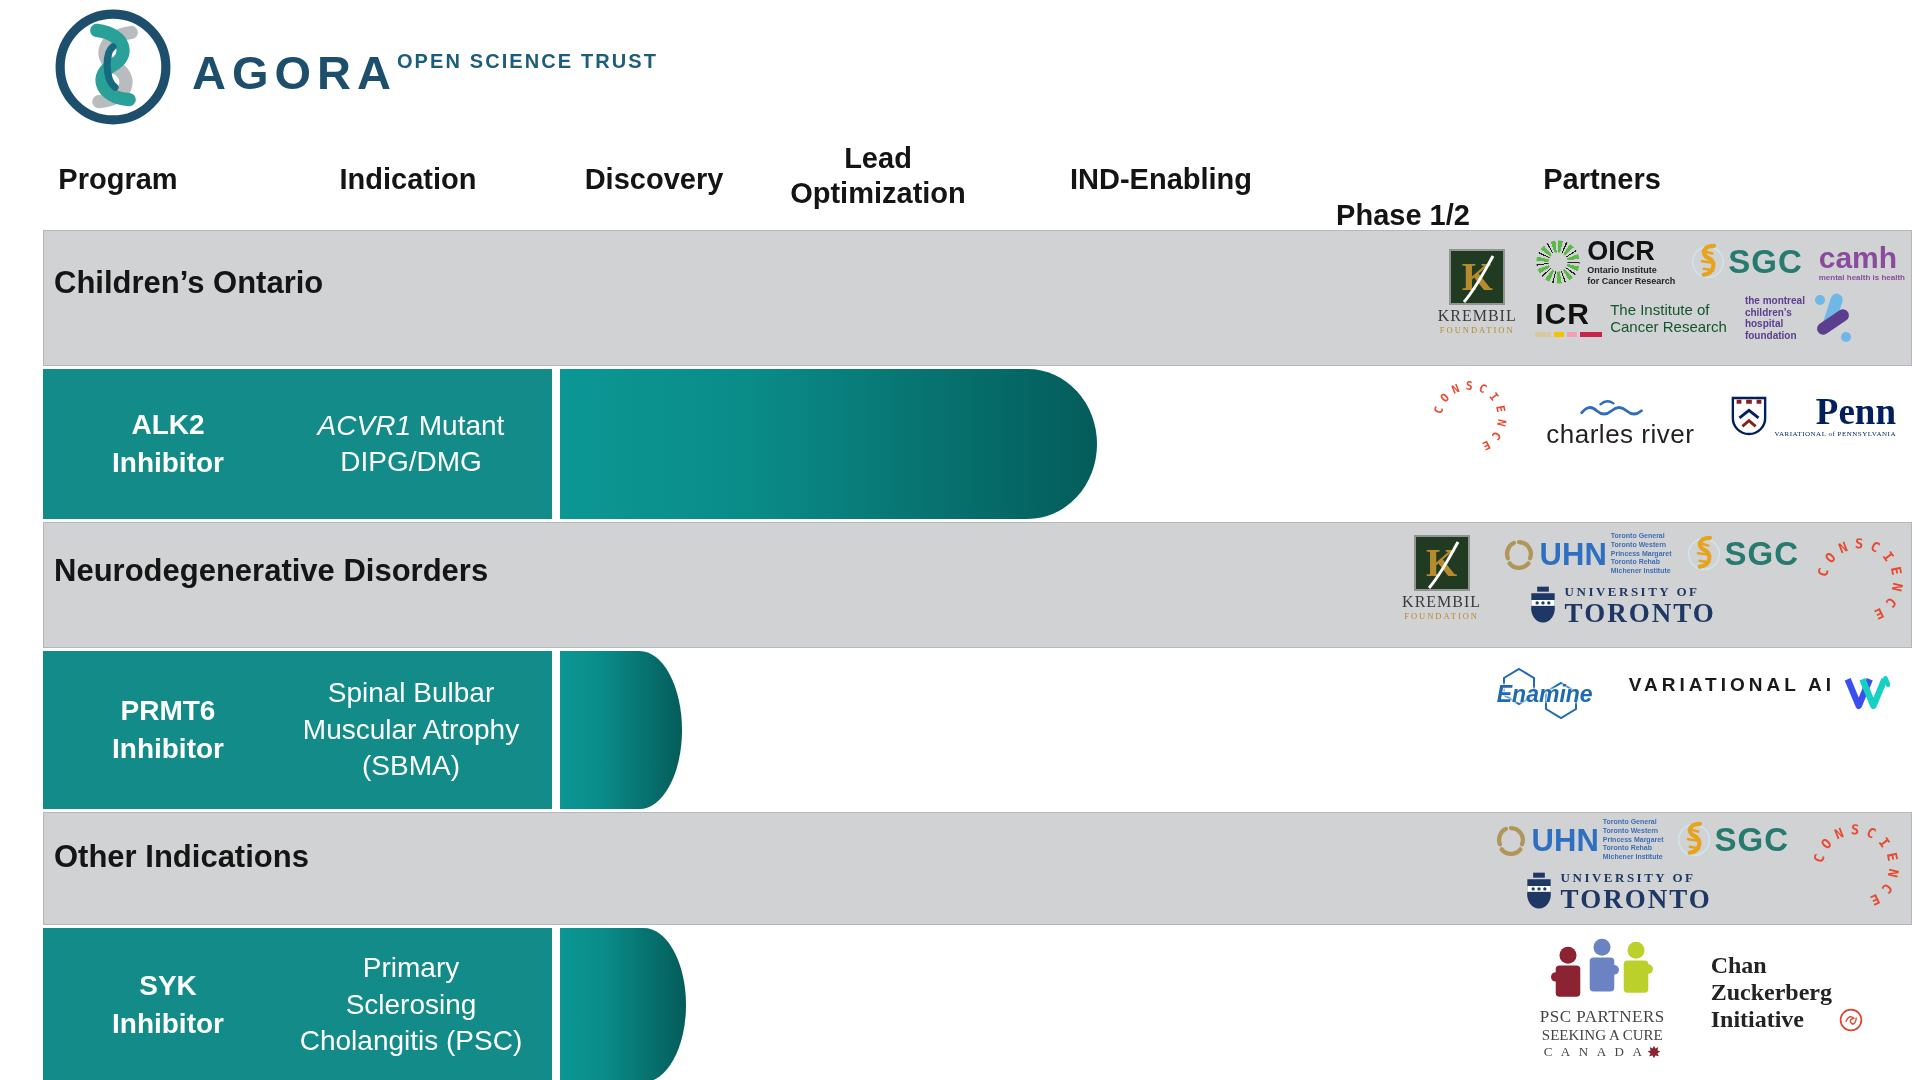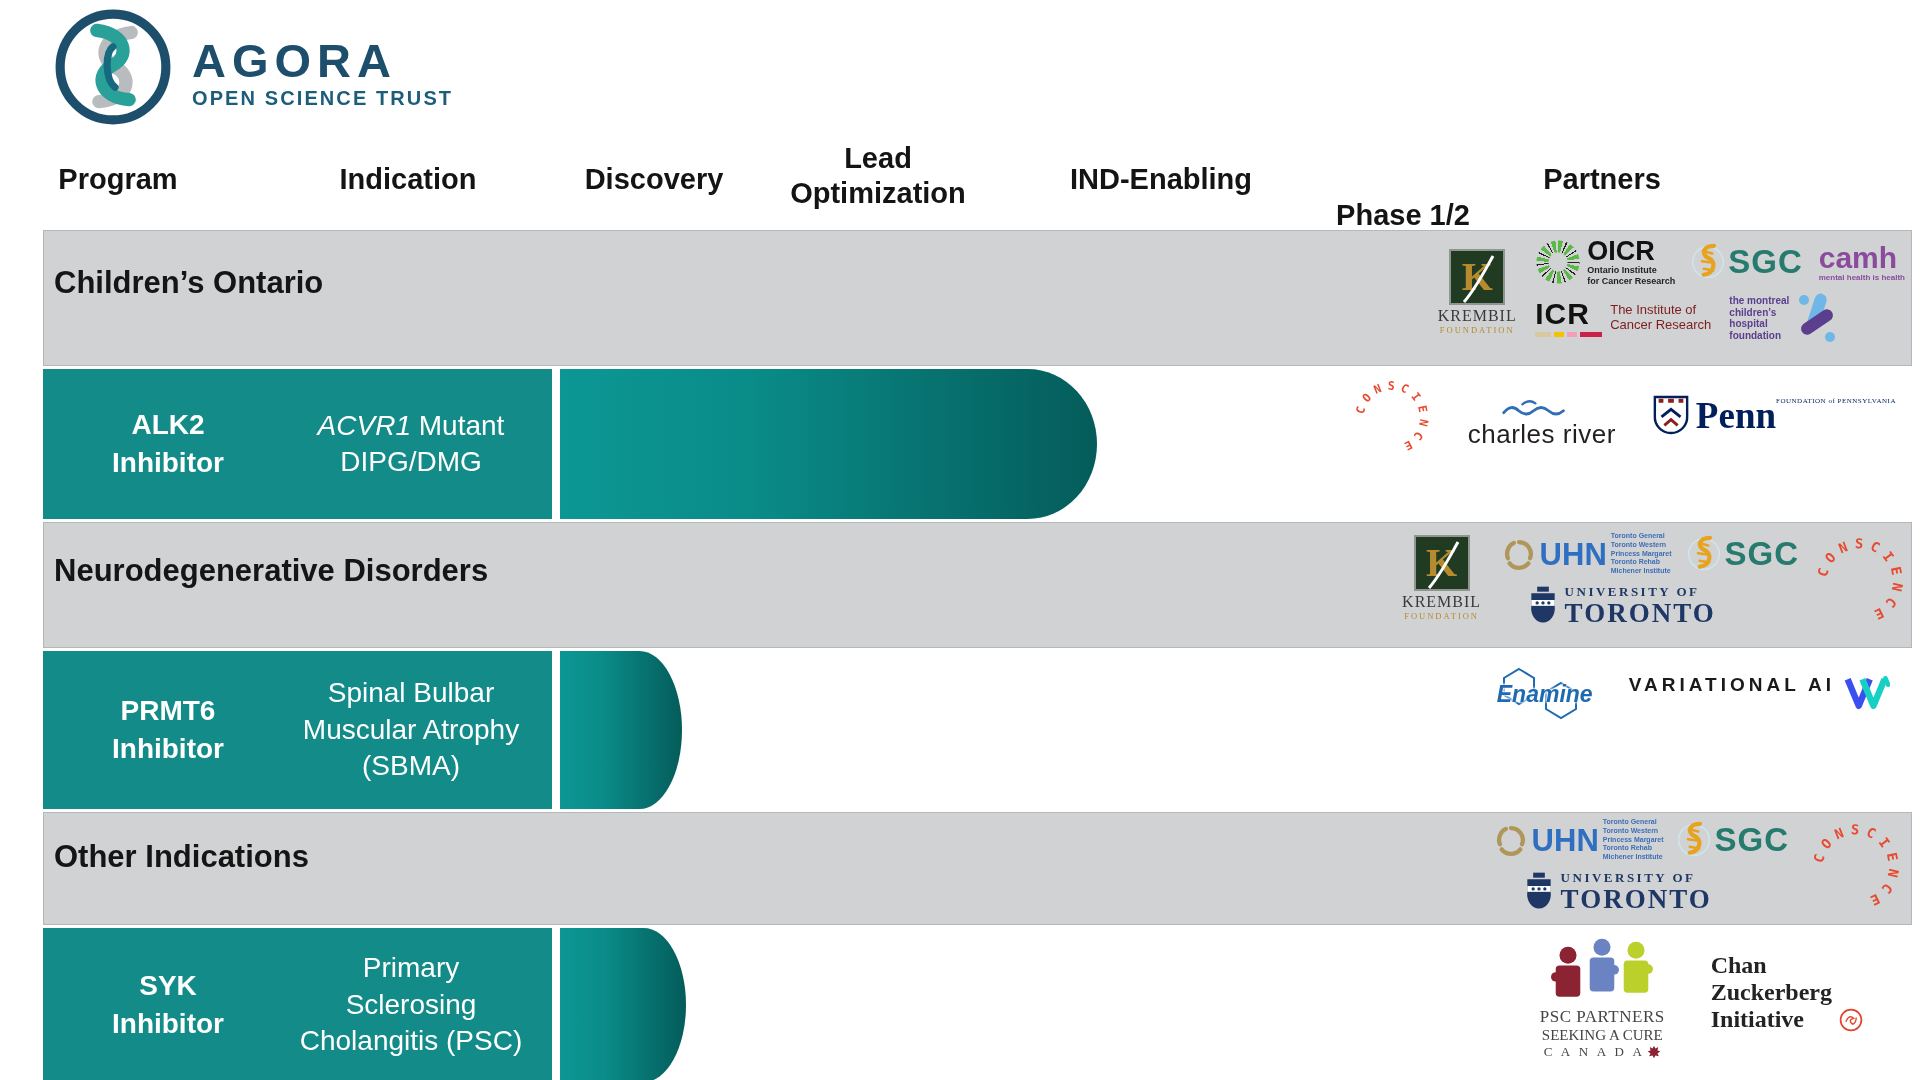--- a/index.html
+++ b/index.html
@@ -3,21 +3,21 @@
 <meta charset="utf-8">
 <style>
   * { margin:0; padding:0; box-sizing:border-box; }
   html,body { width:1920px; height:1080px; background:#fff; overflow:hidden;
               font-family:"Liberation Sans", sans-serif; }
   .pre { white-space:pre-line; }
 
   
   #brand { position:absolute; left:52px; top:6px; display:flex; align-items:center; gap:18px; }
   #brand-mark { width:122px; height:122px; }
-  #brand-text { display:flex; flex-direction:column; margin-top:12px; }
+  #brand-text { display:flex; flex-direction:row; margin-top:12px; }
   #brand-name { font-size:47px; font-weight:600; letter-spacing:6px; color:#1d4e6b; line-height:1.05; }
   #brand-tagline { font-size:20px; font-weight:700; letter-spacing:2.1px; color:#1b5d7a; margin-top:2px; }
 
   
   .col-head { position:absolute; top:163px; width:220px; text-align:center;
               font-size:29px; font-weight:700; color:#141414; }
   #h-program      { left:8px;    }
   #h-indication   { left:298px;  }
   #h-discovery    { left:544px;  }
   #h-leadopt      { left:758px; width:240px; top:141px; line-height:1.2; }
@@ -91,35 +91,35 @@
 
   .lg-camh { display:flex; flex-direction:column; align-items:flex-start; }
   .camh-abbr { font-size:30px; font-weight:700; color:#8a4b9d; line-height:1; }
   .camh-sub { font-size:8px; font-weight:700; color:#8a4b9d; }
 
   .lg-icr { display:flex; align-items:center; gap:8px; }
   .icr-left { display:flex; flex-direction:column; align-items:flex-start; }
   .icr-abbr { font-size:30px; font-weight:700; color:#111; line-height:1; letter-spacing:1px; }
   .icr-bar { display:flex; gap:3px; margin-top:3px; }
   .icr-bar span { height:5px; display:inline-block; }
-  .icr-sub { font-size:13px; color:#7f1d1d; line-height:1.15; }
+  .icr-sub { font-size:15px; color:#14532d; line-height:1.15; }
 
   .lg-mchf { display:flex; align-items:center; gap:5px; }
   .mchf-name { font-size:10px; font-weight:700; color:#5b3e8e; line-height:1.15; text-align:left; }
 
   .lg-conscience text { font-family:"DejaVu Sans Mono",monospace; font-size:14.5px; font-weight:700;
                         fill:#e8492f; letter-spacing:6.5px; }
   .cons-md { width:80px; height:80px; }
   .cons-lg { width:94px; height:94px; }
 
   .lg-cr { display:flex; flex-direction:column; align-items:center; margin-top:22px; }
   .cr-name { font-size:26px; color:#231f20; letter-spacing:0.5px; }
 
   .lg-penn { display:flex; align-items:center; gap:6px; margin-top:18px; }
-  .penn-right { display:flex; flex-direction:row; align-items:flex-start; }
+  .penn-right { display:flex; flex-direction:column; align-items:flex-end; }
   .penn-name { font-family:"Liberation Serif",serif; font-size:37px; font-weight:700; color:#011f5b; line-height:1; }
   .penn-sub { font-family:"Liberation Serif",serif; font-size:7px; color:#011f5b; letter-spacing:0.5px; }
 
   .lg-uhn { display:flex; align-items:center; gap:4px; }
   .uhn-abbr { font-size:31px; font-weight:700; color:#2f6fc1; line-height:1; }
   .uhn-hosp { font-size:7px; font-weight:700; color:#3f6eb5; line-height:1.25; text-align:left; }
 
   .lg-uoft { display:flex; align-items:center; gap:7px; }
   .uoft-text { display:flex; flex-direction:column; align-items:flex-start; font-family:"Liberation Serif",serif; color:#1e3765; }
   .uoft-l1 { font-size:13px; letter-spacing:2.5px; font-weight:700; }
@@ -258,21 +258,21 @@
       </div>
       <div class="lg-penn">
         <svg width="38" height="44" viewBox="0 0 40 44">
           <path d="M3,3 h34 v20 a17,17 0 0 1 -17,18 a17,17 0 0 1 -17,-18 z" fill="#fff" stroke="#011f5b" stroke-width="2.5"></path>
           <path d="M7,7 h5 M17,7 h6 M28,7 h5" stroke="#8c1d1d" stroke-width="4"></path>
           <path d="M10,24 l10,-8 10,8" stroke="#011f5b" stroke-width="3" fill="none"></path>
           <path d="M13,33 l7,-6 7,6" stroke="#8c1d1d" stroke-width="3" fill="none"></path>
         </svg>
         <div class="penn-right">
           <span class="penn-name">Penn</span>
-          <span class="penn-sub">FOUNDATION of PENNSYLVANIA</span>
+          <span class="penn-sub">VARIATIONAL of PENNSYLVANIA</span>
         </div>
       </div>
     </div>
   </div>
 
   <div class="band" id="band-2">
     <div class="band-title">Neurodegenerative Disorders</div>
     <div class="partners" id="p-band2">
       <div class="lg-krembil">
         <div class="k-box">

